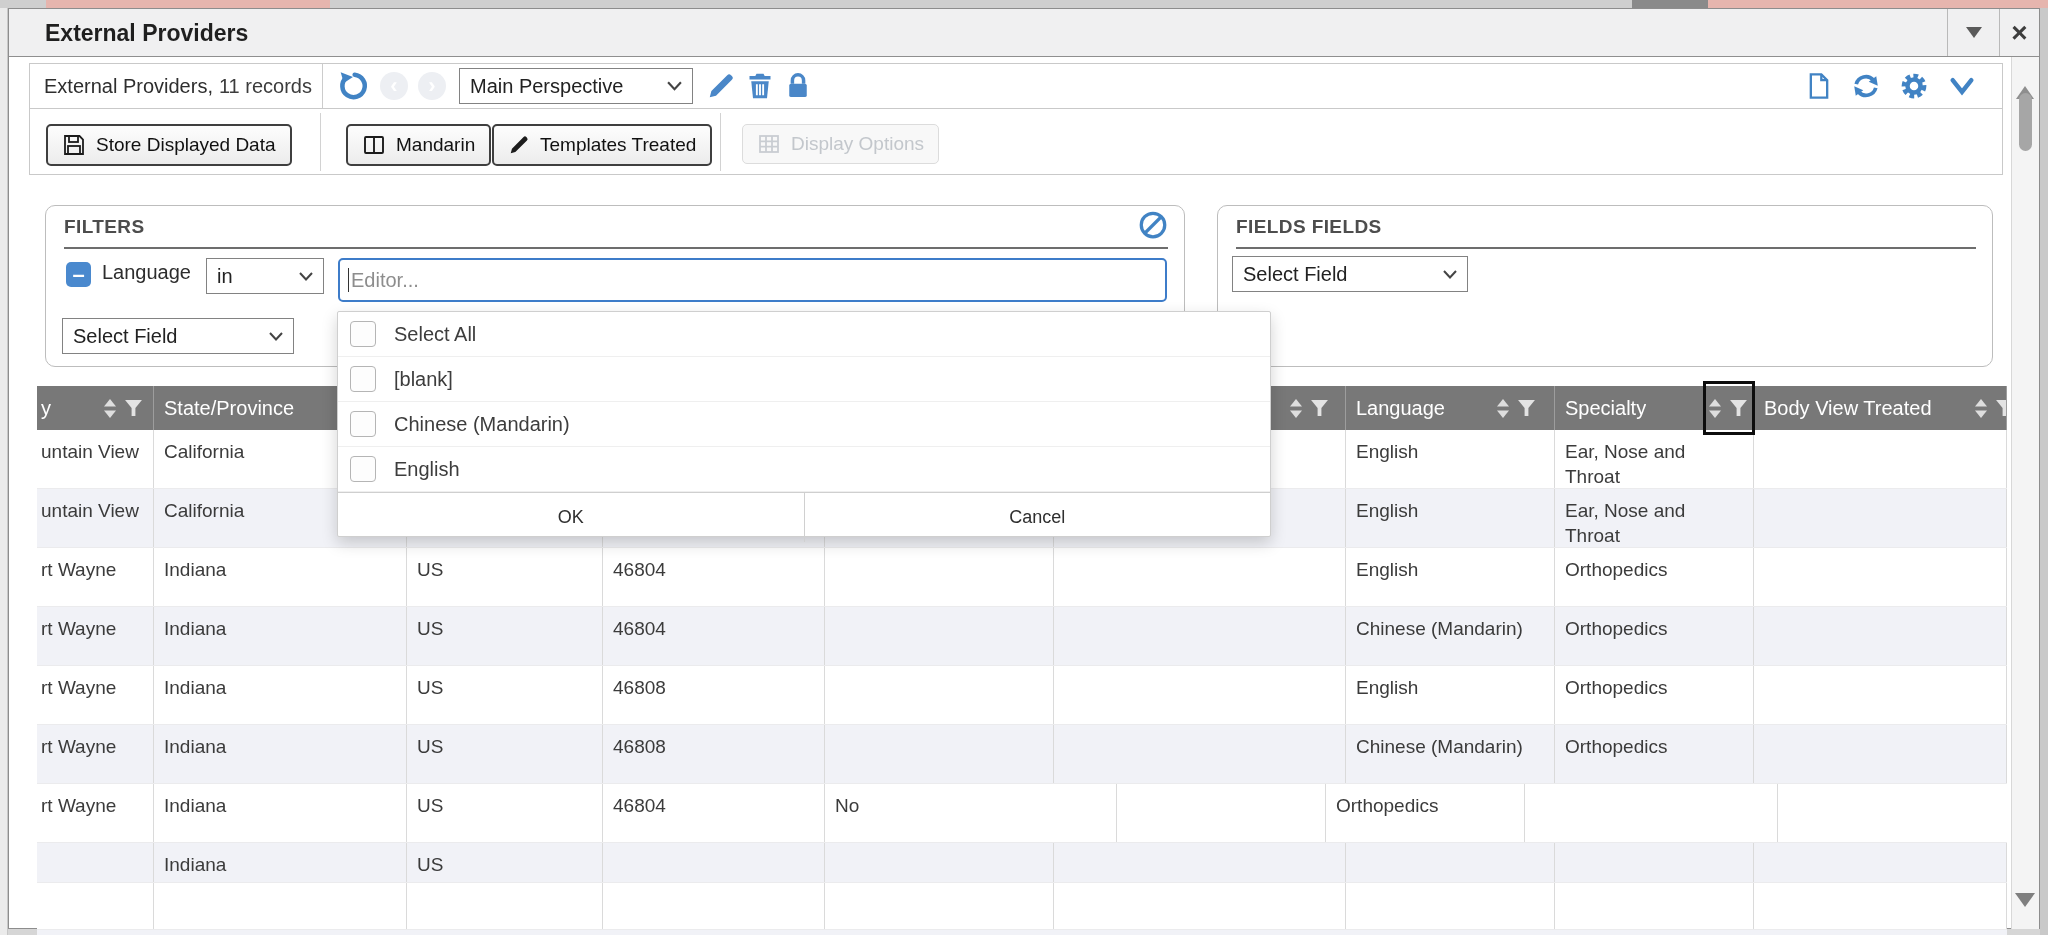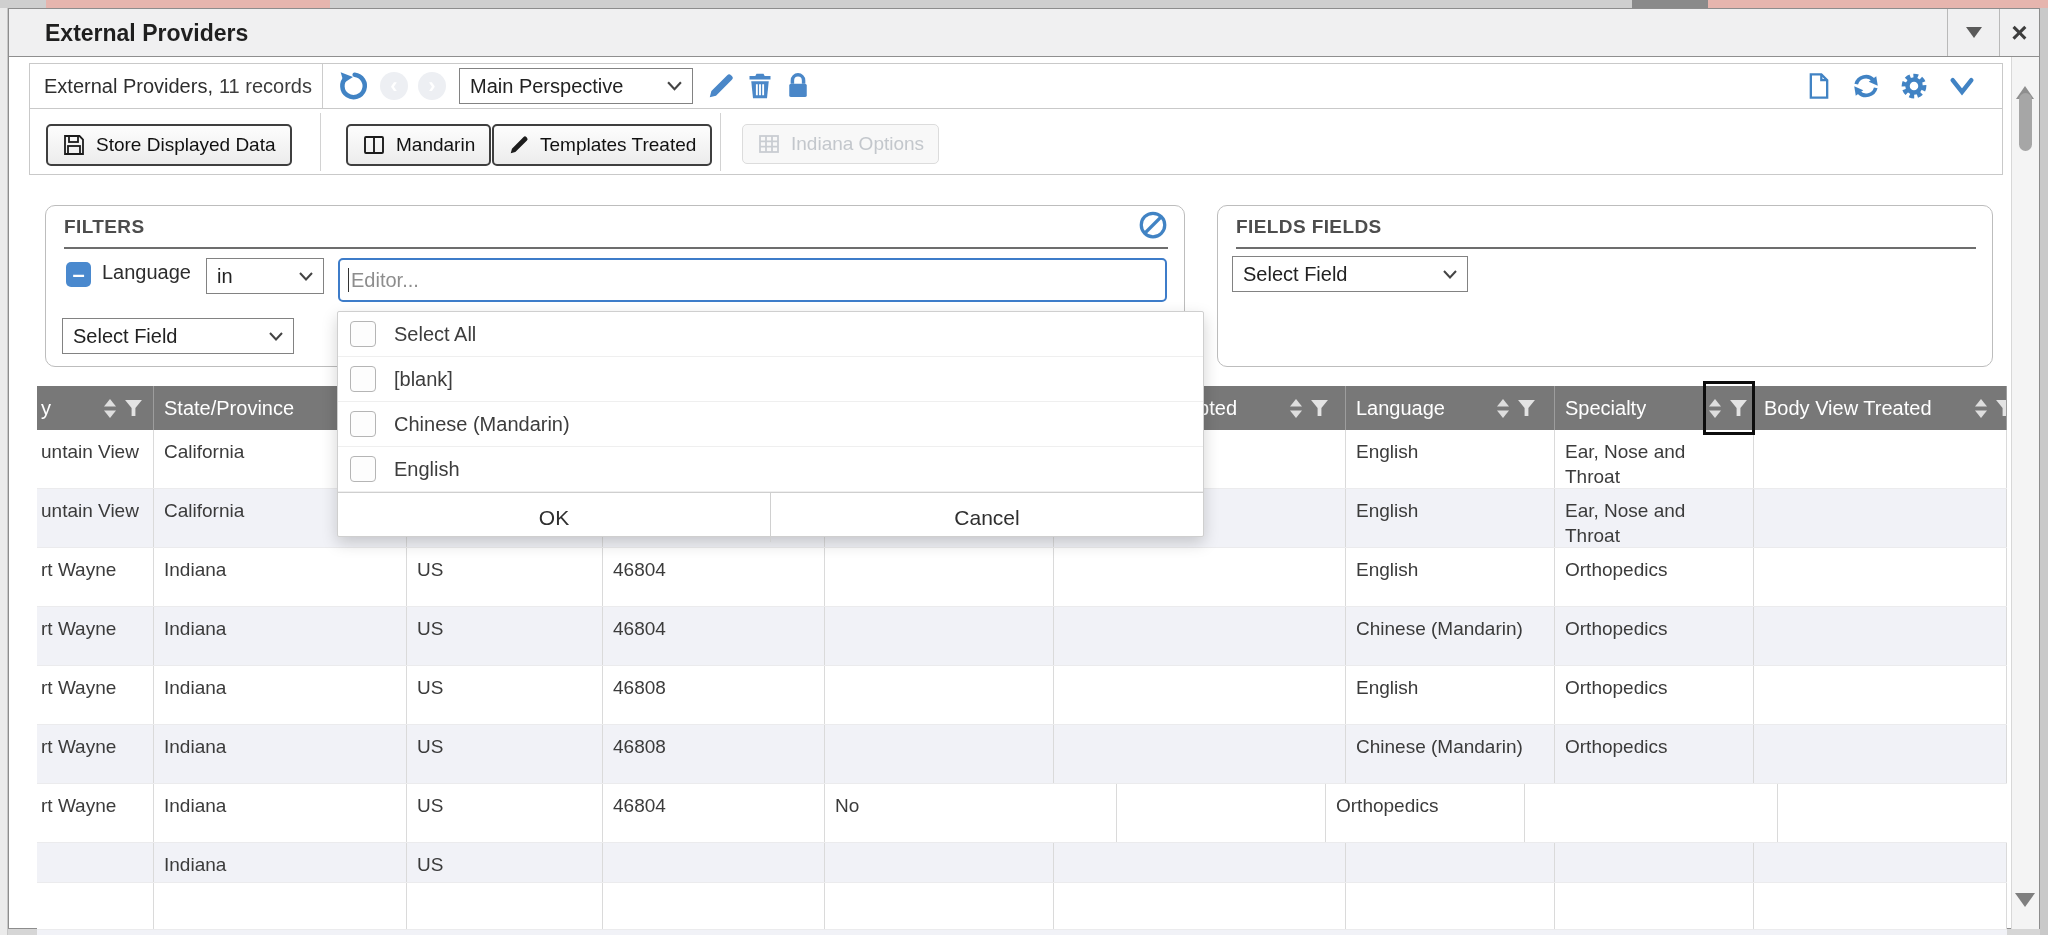--- a/index.html
+++ b/index.html
@@ -79,27 +79,27 @@
   .th .lbl{overflow:hidden;}
   .th .sp{flex:1;}
   .hicons{display:flex;align-items:center;gap:6px;flex:none;}
   .tr{display:flex;border-bottom:1px solid #ebebed;box-sizing:border-box;background:#fff;}
   .tr.alt{background:#f1f2f7;}
   .td{box-sizing:border-box;border-right:1px solid #dadada;padding-top:9px;padding-right:8px;
       font-size:19px;color:#3b3b3b;line-height:25px;overflow:hidden;flex:none;}
   #focus-box{left:1694px;top:372px;width:52px;height:54px;border:3px solid #0d0d0d;z-index:40;}
 
   
-  #popup{left:328px;top:302px;width:867px;height:226px;background:#fff;border:1px solid #cfcfcf;
+  #popup{left:328px;top:302px;width:934px;height:226px;background:#fff;border:1px solid #cfcfcf;
          box-shadow:0 6px 16px rgba(0,0,0,.18);z-index:60;border-radius:2px;}
   .opt{height:44px;display:flex;align-items:center;border-bottom:1px solid #efefef;cursor:pointer;}
   .cb{width:24px;height:24px;border:1px solid #b5b5b5;border-radius:4px;background:#fdfdfd;margin-left:12px;flex:none;}
   .opt .olbl{margin-left:18px;font-size:20px;color:#3d3d3d;}
   #popup-foot{height:49px;border-top:1px solid #cfcfcf;display:flex;}
-  .pbtn{flex:1;display:flex;align-items:center;justify-content:center;font-size:21px;color:#2f2f2f;cursor:pointer;}
+  .pbtn{flex:1;display:flex;align-items:center;justify-content:center;font-size:18px;color:#2f2f2f;cursor:pointer;}
   #ok-btn{border-right:1px solid #d0d0d0;}
 
   svg{display:block;}
 </style>
 </head>
 <body>
 
 <div id="stage">
 
   <div class="abs" id="bg-top">
@@ -227,21 +227,21 @@
             <path d="M3 21 l1.3-5 L17 3.3 a2.1 2.1 0 0 1 3 0 l0.7 0.7 a2.1 2.1 0 0 1 0 3 L8 19.7 Z" fill="#1c1c1c"></path>
           </svg>
         <span>Templates Treated</span>
       </div>
       <div class="asep" style="left:690px;"></div>
       <div class="btn disabled" style="left:712px;">
         <svg width="24" height="24" viewBox="0 0 24 24" fill="none" stroke="#c9cdd2" stroke-width="1.8">
           <rect x="3" y="4" width="18" height="16"></rect>
             <path d="M3 9.3h18 M3 14.6h18 M9 4v16 M15 4v16"></path>
         </svg>
-        <span>Indiana Options</span>
+        <span>Display Options</span>
       </div>
     </div>
 
     <div class="abs panel" id="filters-panel">
       <div class="panel-h">FILTERS</div>
       <div class="panel-u" style="width:1104px;"></div>
       <div class="abs" id="ban-icon">
         <svg width="30" height="30" viewBox="0 0 24 24" fill="none" stroke="#4183c4" stroke-width="2.6">
           <circle cx="12" cy="12" r="9.4"></circle>
             <path d="M5.4 18.6 L18.6 5.4"></path>

